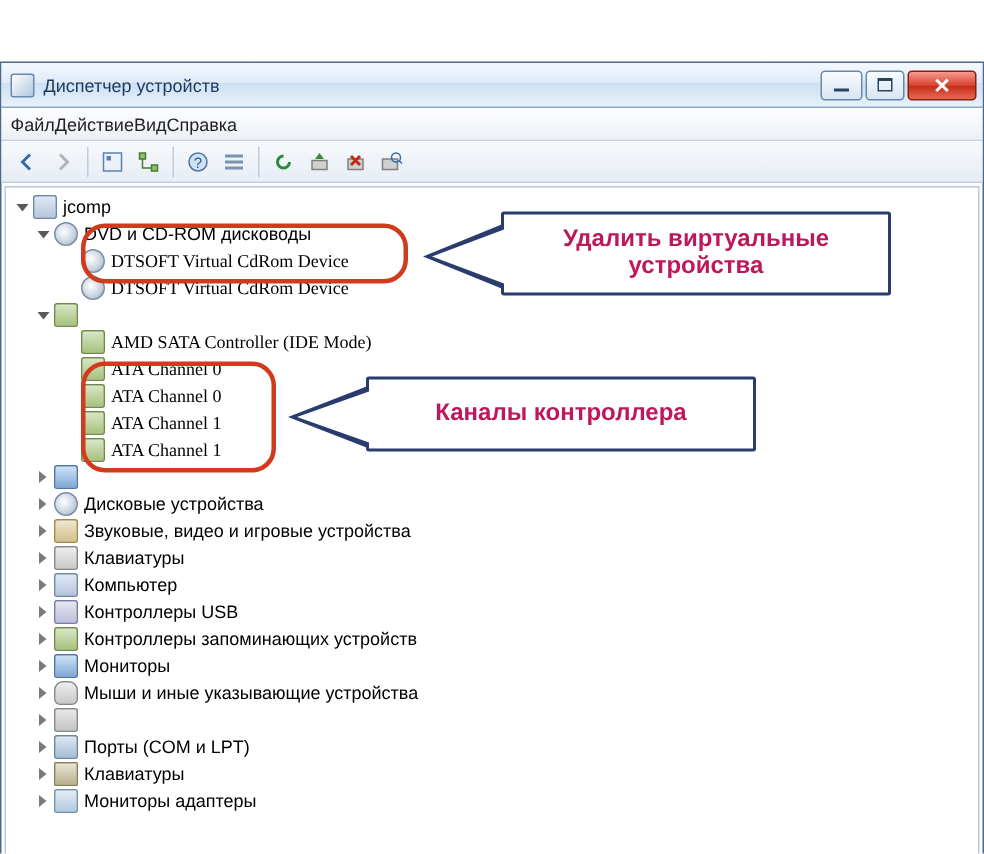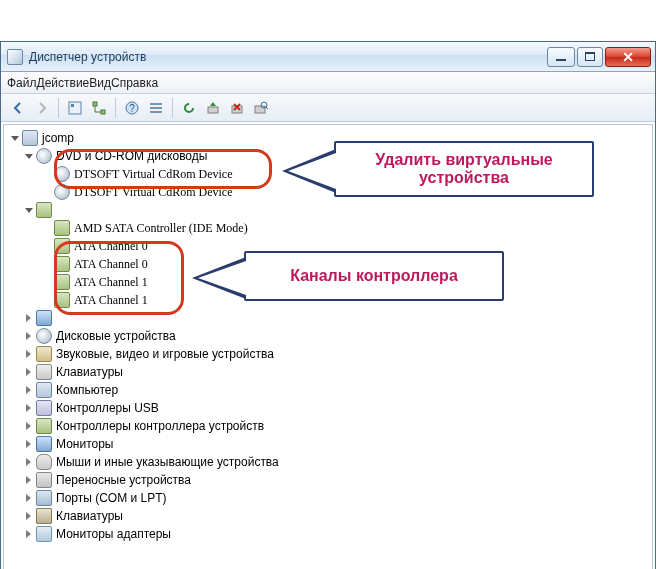--- a/index.html
+++ b/index.html
@@ -383,42 +383,41 @@
               <span class="tri closed"></span>
             </span>
             <span class="nicon ic-usb"></span>
             <span class="lbl">Контроллеры USB</span>
           </div>
           <div class="node ind1">
             <span class="tw">
               <span class="tri closed"></span>
             </span>
             <span class="nicon ic-ctrl"></span>
-            <span class="lbl">Контроллеры контроллера устройств</span>
+            <span class="lbl">Контроллеры запоминающих устройств</span>
           </div>
           <div class="node ind1">
             <span class="tw">
               <span class="tri closed"></span>
             </span>
             <span class="nicon ic-mon"></span>
             <span class="lbl">Мониторы</span>
           </div>
           <div class="node ind1">
             <span class="tw">
               <span class="tri closed"></span>
             </span>
             <span class="nicon ic-mouse"></span>
             <span class="lbl">Мыши и иные указывающие устройства</span>
           </div>
           <div class="node ind1">
             <span class="tw">
               <span class="tri closed"></span>
             </span>
             <span class="nicon ic-dev"></span>
-            <span class="lbl">Переносные устройства</span>
           </div>
           <div class="node ind1">
             <span class="tw">
               <span class="tri closed"></span>
             </span>
             <span class="nicon ic-port"></span>
             <span class="lbl">Порты (COM и LPT)</span>
           </div>
           <div class="node ind1">
             <span class="tw">

